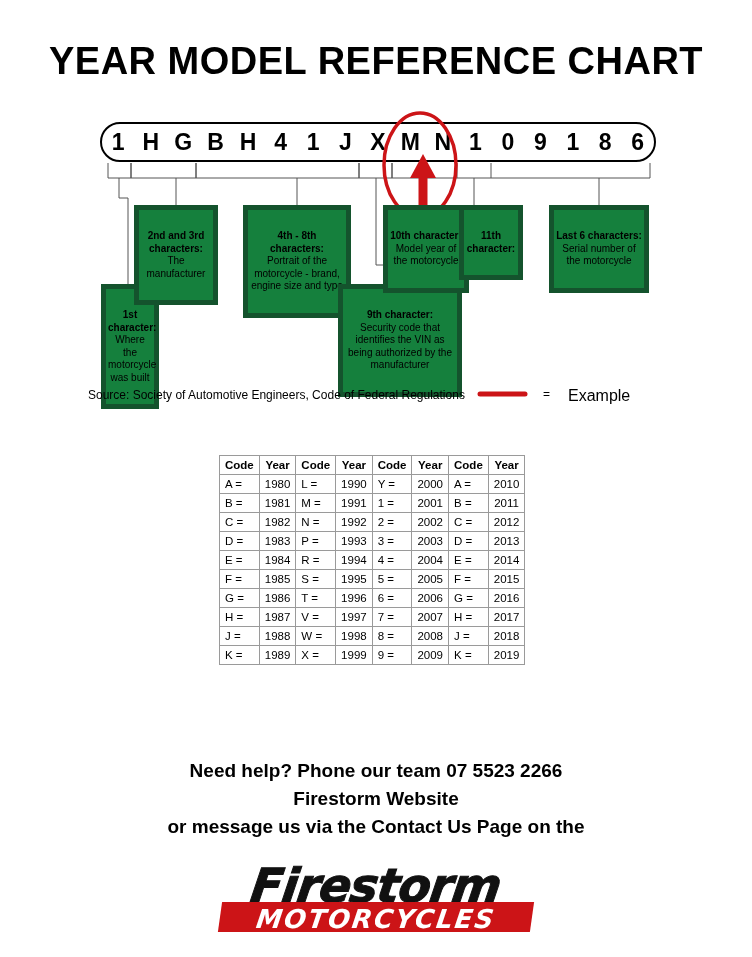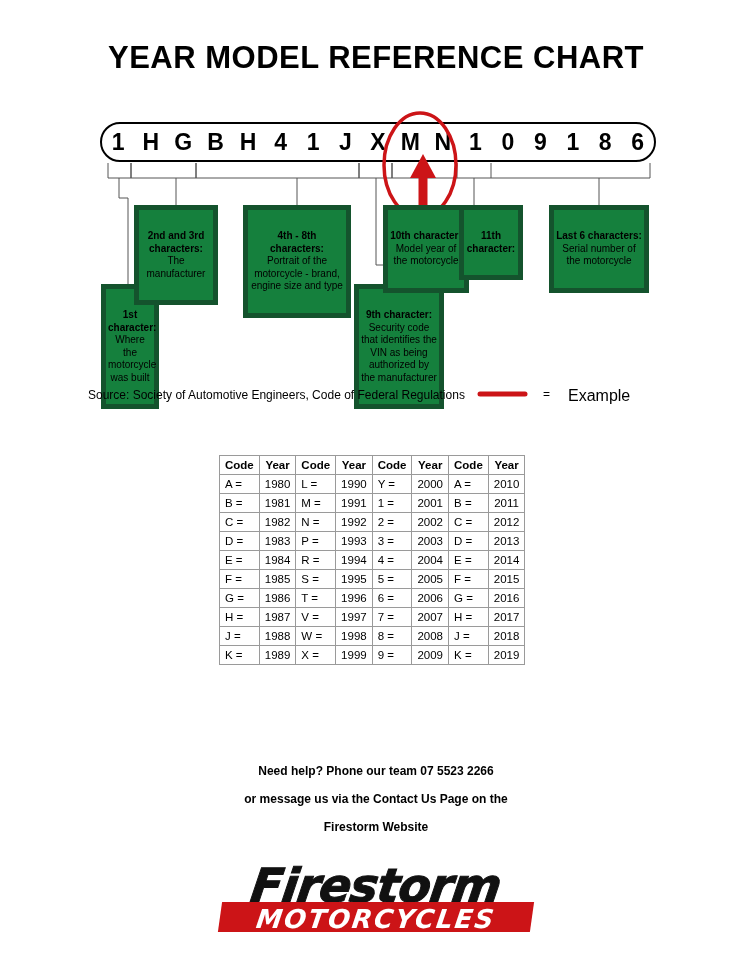--- a/index.html
+++ b/index.html
@@ -16,21 +16,21 @@
     overflow: hidden;
   }
 
   
   #page-title {
     position: absolute;
     top: 40px;
     left: 0;
     width: 752px;
     text-align: center;
-    font-size: 31px;
+    font-size: 38px;
     font-weight: bold;
     letter-spacing: 0.5px;
   }
 
   
   #vin-capsule {
     position: absolute;
     top: 122px;
     left: 100px;
     width: 556px;
@@ -70,21 +70,21 @@
     line-height: 12.5px;
     padding: 20px 2px;
   }
   .callout b {
     font-weight: bold;
   }
 
   #callout-1  { left: 101px; top: 284px; width: 58px;  }
   #callout-23 { left: 134px; top: 205px; width: 84px;  }
   #callout-48 { left: 243px; top: 205px; width: 108px; }
-  #callout-9  { left: 338px; top: 284px; width: 90px; margin-left: 16px; }
+  #callout-9  { left: 338px; top: 284px; width: 124px; }
   #callout-10 { left: 383px; top: 205px; width: 86px;  }
   #callout-11 { left: 459px; top: 205px; width: 64px;  }
   #callout-last6 { left: 549px; top: 205px; width: 100px; }
 
   
   #source-note {
     position: absolute;
     left: 88px;
     top: 388px;
     font-size: 12px;
@@ -126,21 +126,21 @@
   #code-table th.code-head { width: 36px; }
   #code-table th.year-head { width: 34px; }
 
   
   #help-block {
     position: absolute;
     left: 0;
     top: 757px;
     width: 752px;
     text-align: center;
-    font-size: 12px;
+    font-size: 19px;
     font-weight: bold;
     line-height: 28px;
   }
 
   
   #logo {
     position: absolute;
     left: 196px;
     top: 858px;
     width: 360px;
@@ -397,21 +397,21 @@
       <td class="code-cell">9 =</td>
       <td class="year-cell">2009</td>
       <td class="code-cell">K =</td>
       <td class="year-cell">2019</td>
     </tr>
   </tbody>
 </table>
 
 <div id="help-block">
   <div>Need help?  Phone our team 07 5523 2266</div>
+  <div>Firestorm Website</div>
   <div>or message us via the Contact Us Page on the</div>
-  <div>Firestorm Website</div>
 </div>
 
 <div id="logo">
   <div id="logo-word1">Firestorm</div>
   <div id="logo-bar"></div>
   <div id="logo-word2">MOTORCYCLES</div>
 </div>
 
 </body></html>

